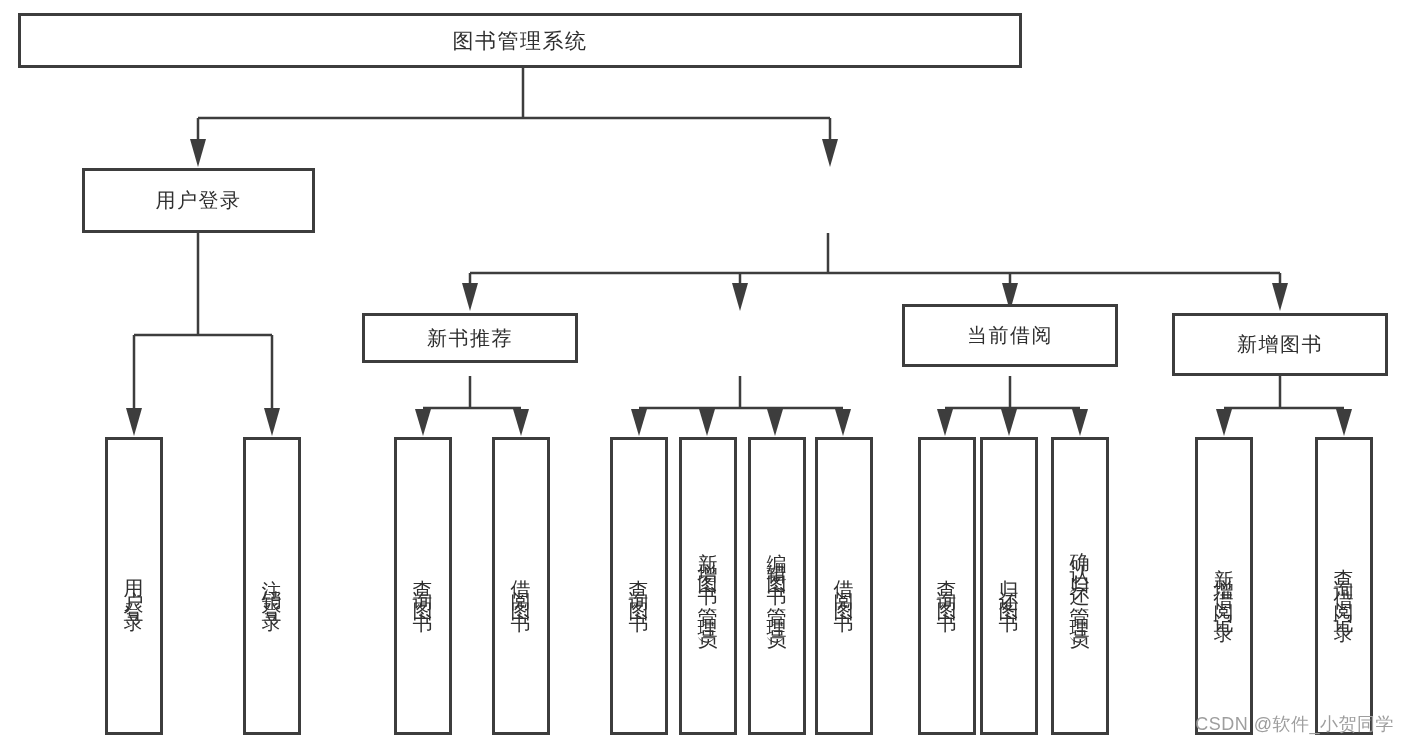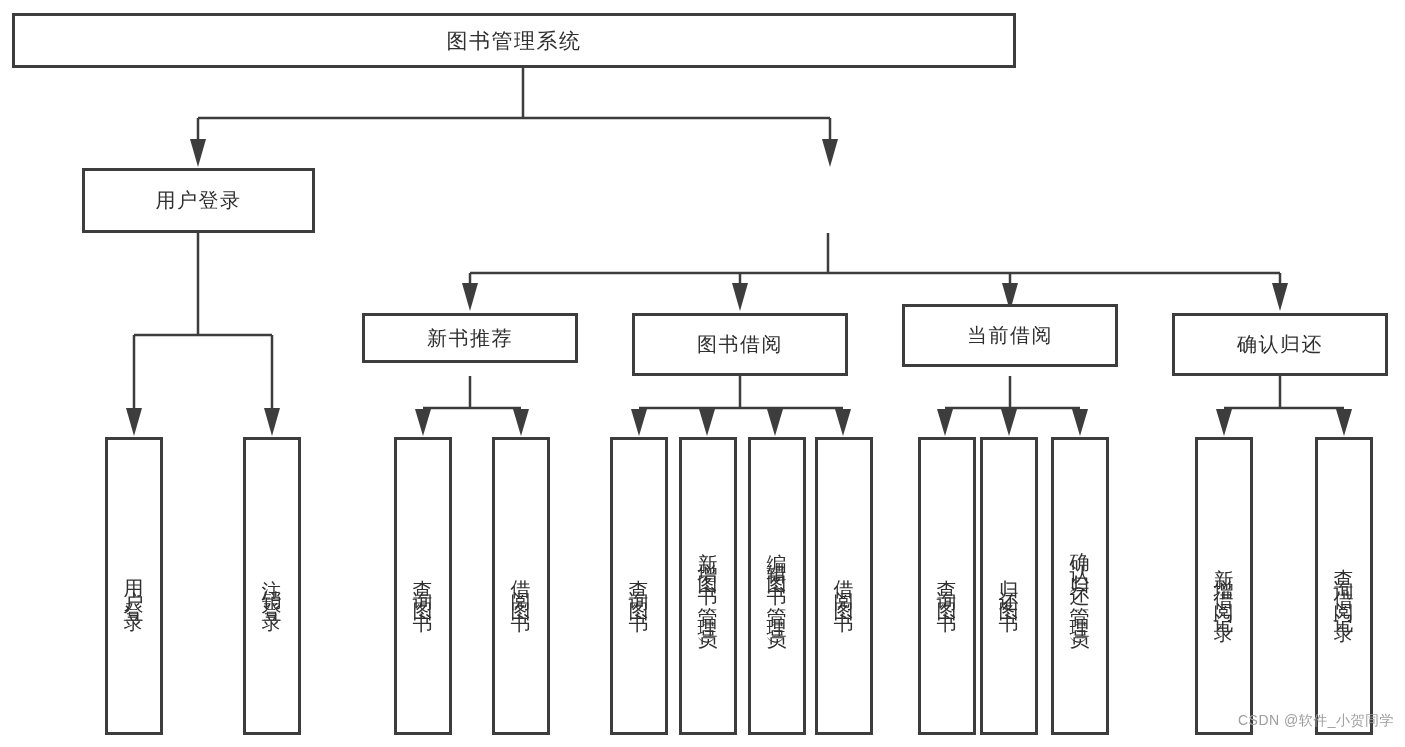--- a/index.html
+++ b/index.html
@@ -47,21 +47,21 @@
     text-orientation:mixed;
     text-align:center;
     line-height:52px;
     letter-spacing:11px;
     overflow:hidden;
   }
   .watermark{
     position:absolute;
     left:1178px;top:712px;width:216px;
     text-align:right;
-    font-size:14px;
+    font-size:18px;
     color:var(--watermark);
     letter-spacing:0.5px;
     white-space:nowrap;
   }
 </style>
 </head>
 <body>
 
 <div class="canvas">
 
@@ -108,28 +108,27 @@
       <polygon points="1072,409 1088,409 1080,436"></polygon>
     </g>
 
     <g>
       <path d="M1280 376 V408 M1224 408 H1344"></path>
       <polygon points="1216,409 1232,409 1224,436"></polygon>
       <polygon points="1336,409 1352,409 1344,436"></polygon>
     </g>
   </svg>
 
-  <div class="hnode title" style="left:12px;top:13px;width:1004px;height:55px;">图书管理系统</div>
+  <div class="hnode title" style="left:18px;top:13px;width:1004px;height:55px;">图书管理系统</div>
 
   <div class="hnode" style="left:82px;top:168px;width:233px;height:65px;">用户登录</div>
 
   <div class="hnode" style="left:362px;top:313px;width:216px;height:50px;">新书推荐</div>
-  <div class="hnode" style="left:632px;top:313px;width:216px;height:63px;">图书借阅</div>
   <div class="hnode" style="left:902px;top:304px;width:216px;height:63px;">当前借阅</div>
-  <div class="hnode" style="left:1172px;top:313px;width:216px;height:63px;">确认归还</div>
+  <div class="hnode" style="left:1172px;top:313px;width:216px;height:63px;">新增图书</div>
 
   <div class="vnode" style="left:105px;">用户登录</div>
   <div class="vnode" style="left:243px;">注销登录</div>
 
   <div class="vnode" style="left:394px;">查询图书</div>
   <div class="vnode" style="left:492px;">借阅图书</div>
 
   <div class="vnode" style="left:610px;">查询图书</div>
   <div class="vnode" style="left:679px;">新增图书（管理员）</div>
   <div class="vnode" style="left:748px;">编辑图书（管理员）</div>

